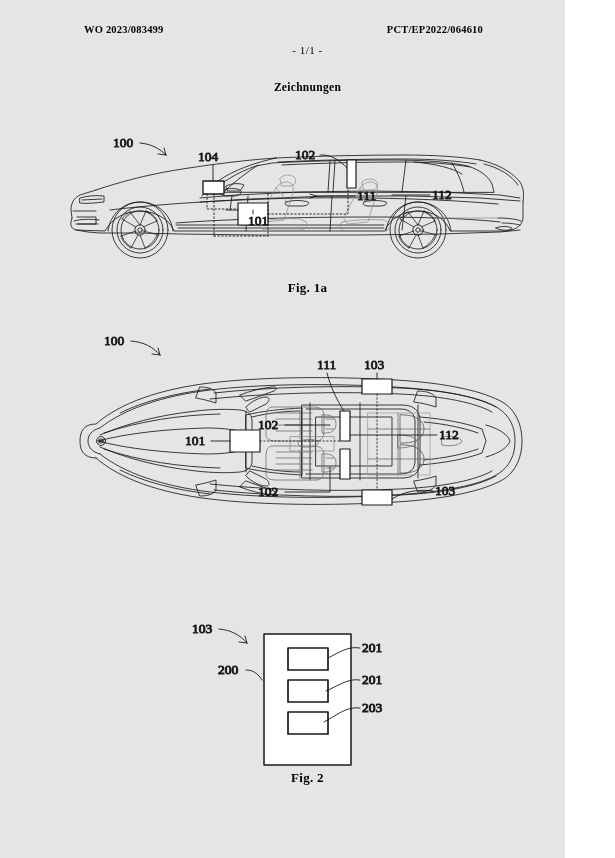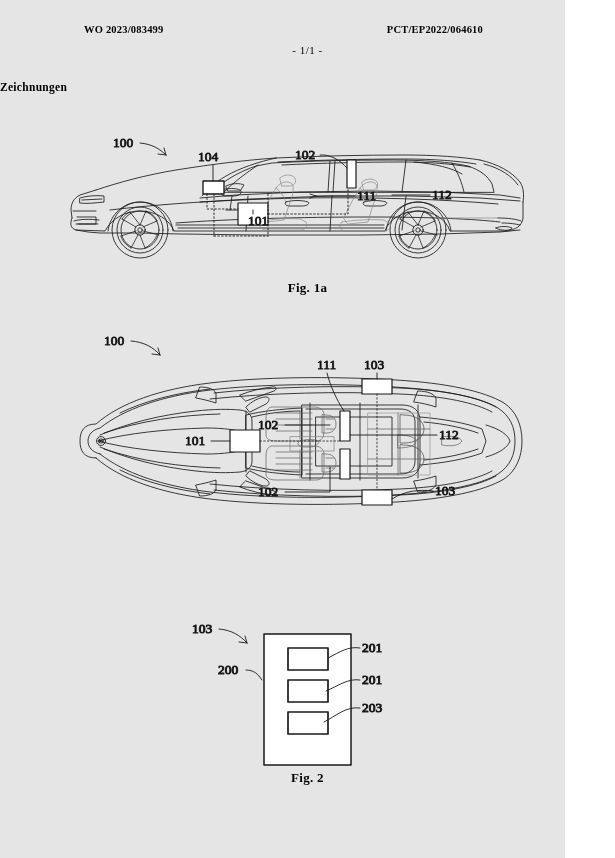--- a/index.html
+++ b/index.html
@@ -43,20 +43,21 @@
     text-align: center;
     font-size: 11px;
     letter-spacing: 0.5px;
   }
 
   .doc-title {
     position: absolute;
     top: 81px;
     left: 0;
     width: 615px;
+    text-align: center;
     font-size: 11.5px;
     font-weight: bold;
     letter-spacing: 0.3px;
     font-family: Liberation Serif, serif;
   }
 
   
   .figure {
     position: absolute;
     left: 0;

